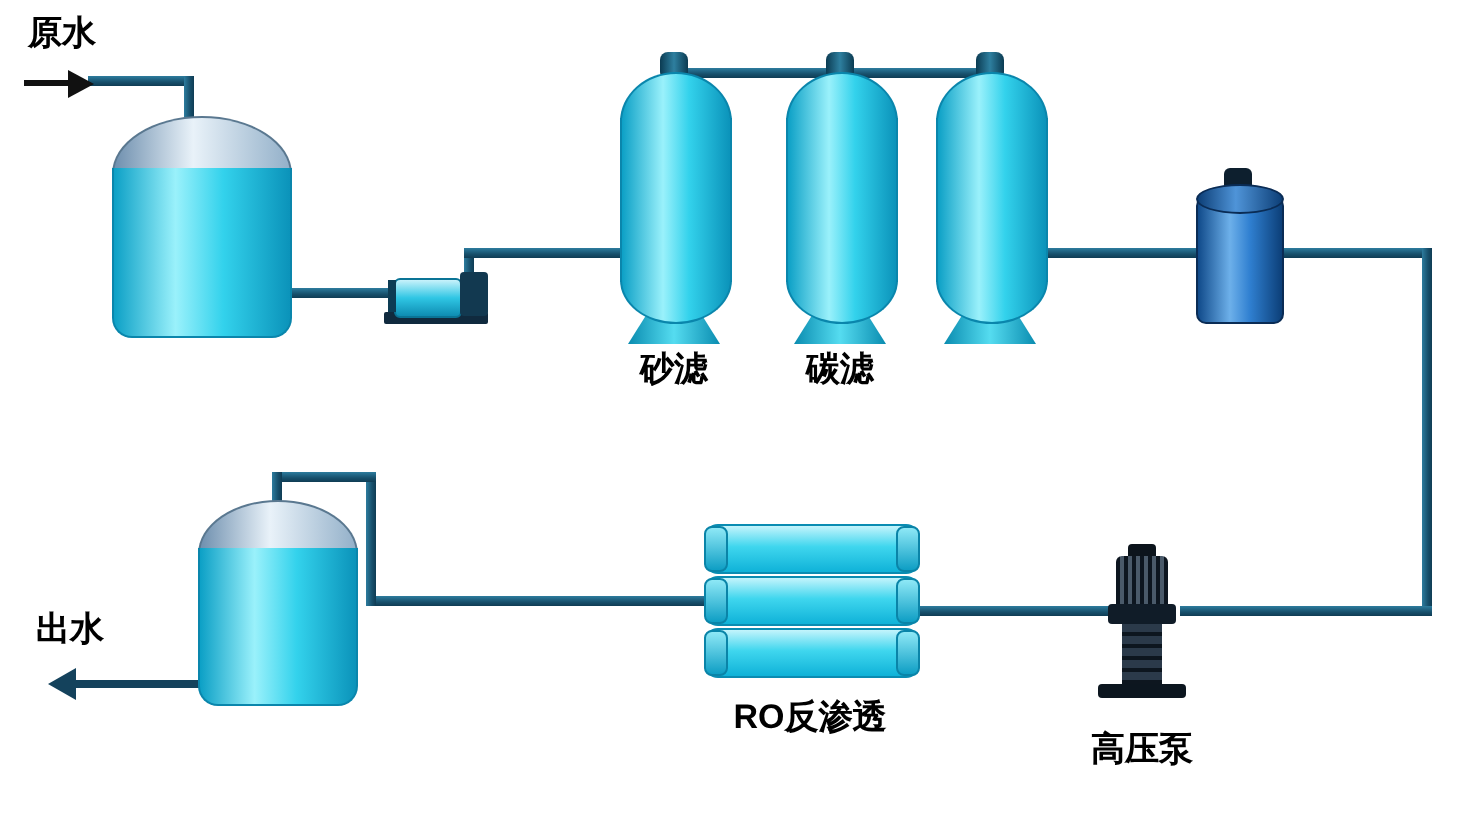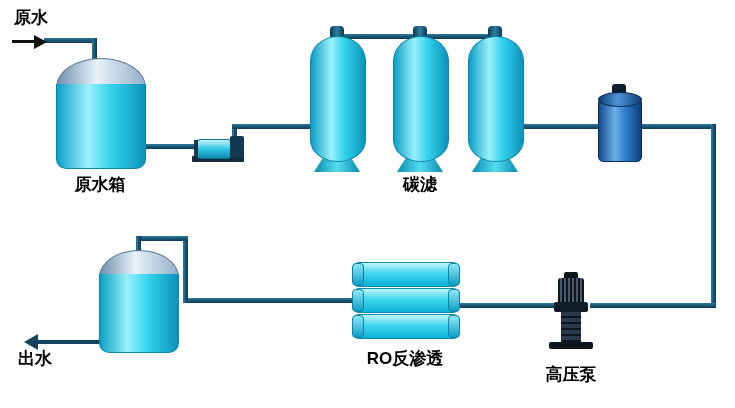--- a/index.html
+++ b/index.html
@@ -121,19 +121,19 @@
 
   <div>
     <div class="dark" style="left:564px;top:272px;width:14px;height:7px;background:#0c141c;border-radius:2px 2px 0 0;"></div>
     <div class="abs" style="left:558px;top:278px;width:26px;height:26px;background:repeating-linear-gradient(90deg,#0d1620 0 2px,#4a5a6a 2px 4px);border-radius:3px 3px 0 0;"></div>
     <div class="dark" style="left:554px;top:302px;width:34px;height:10px;background:#101c28;border-radius:2px;"></div>
     <div class="abs" style="left:561px;top:312px;width:20px;height:30px;background:repeating-linear-gradient(180deg,#2b3a4a 0 4px,#0d161f 4px 6px);"></div>
     <div class="dark" style="left:549px;top:342px;width:44px;height:7px;background:#0c161f;border-radius:2px;"></div>
   </div>
 
   <div class="label" style="left:14px;top:10px;font-family:Liberation Mono, monospace;">原水</div>
-  <div class="label" style="left:55px;top:176px;width:90px;">原水箱</div>
+  <div class="label" style="left:297px;top:176px;width:80px;">砂滤</div>
   <div class="label" style="left:380px;top:176px;width:80px;">碳滤</div>
-  <div class="label" style="left:18px;top:306px;margin-top:44px;">出水</div>
+  <div class="label" style="left:18px;top:306px;">出水</div>
   <div class="label" style="left:526px;top:366px;width:90px;">高压泵</div>
   <div class="label" style="left:355px;top:350px;width:100px;">RO反渗透</div>
 
 </div>
 
 </body></html>

